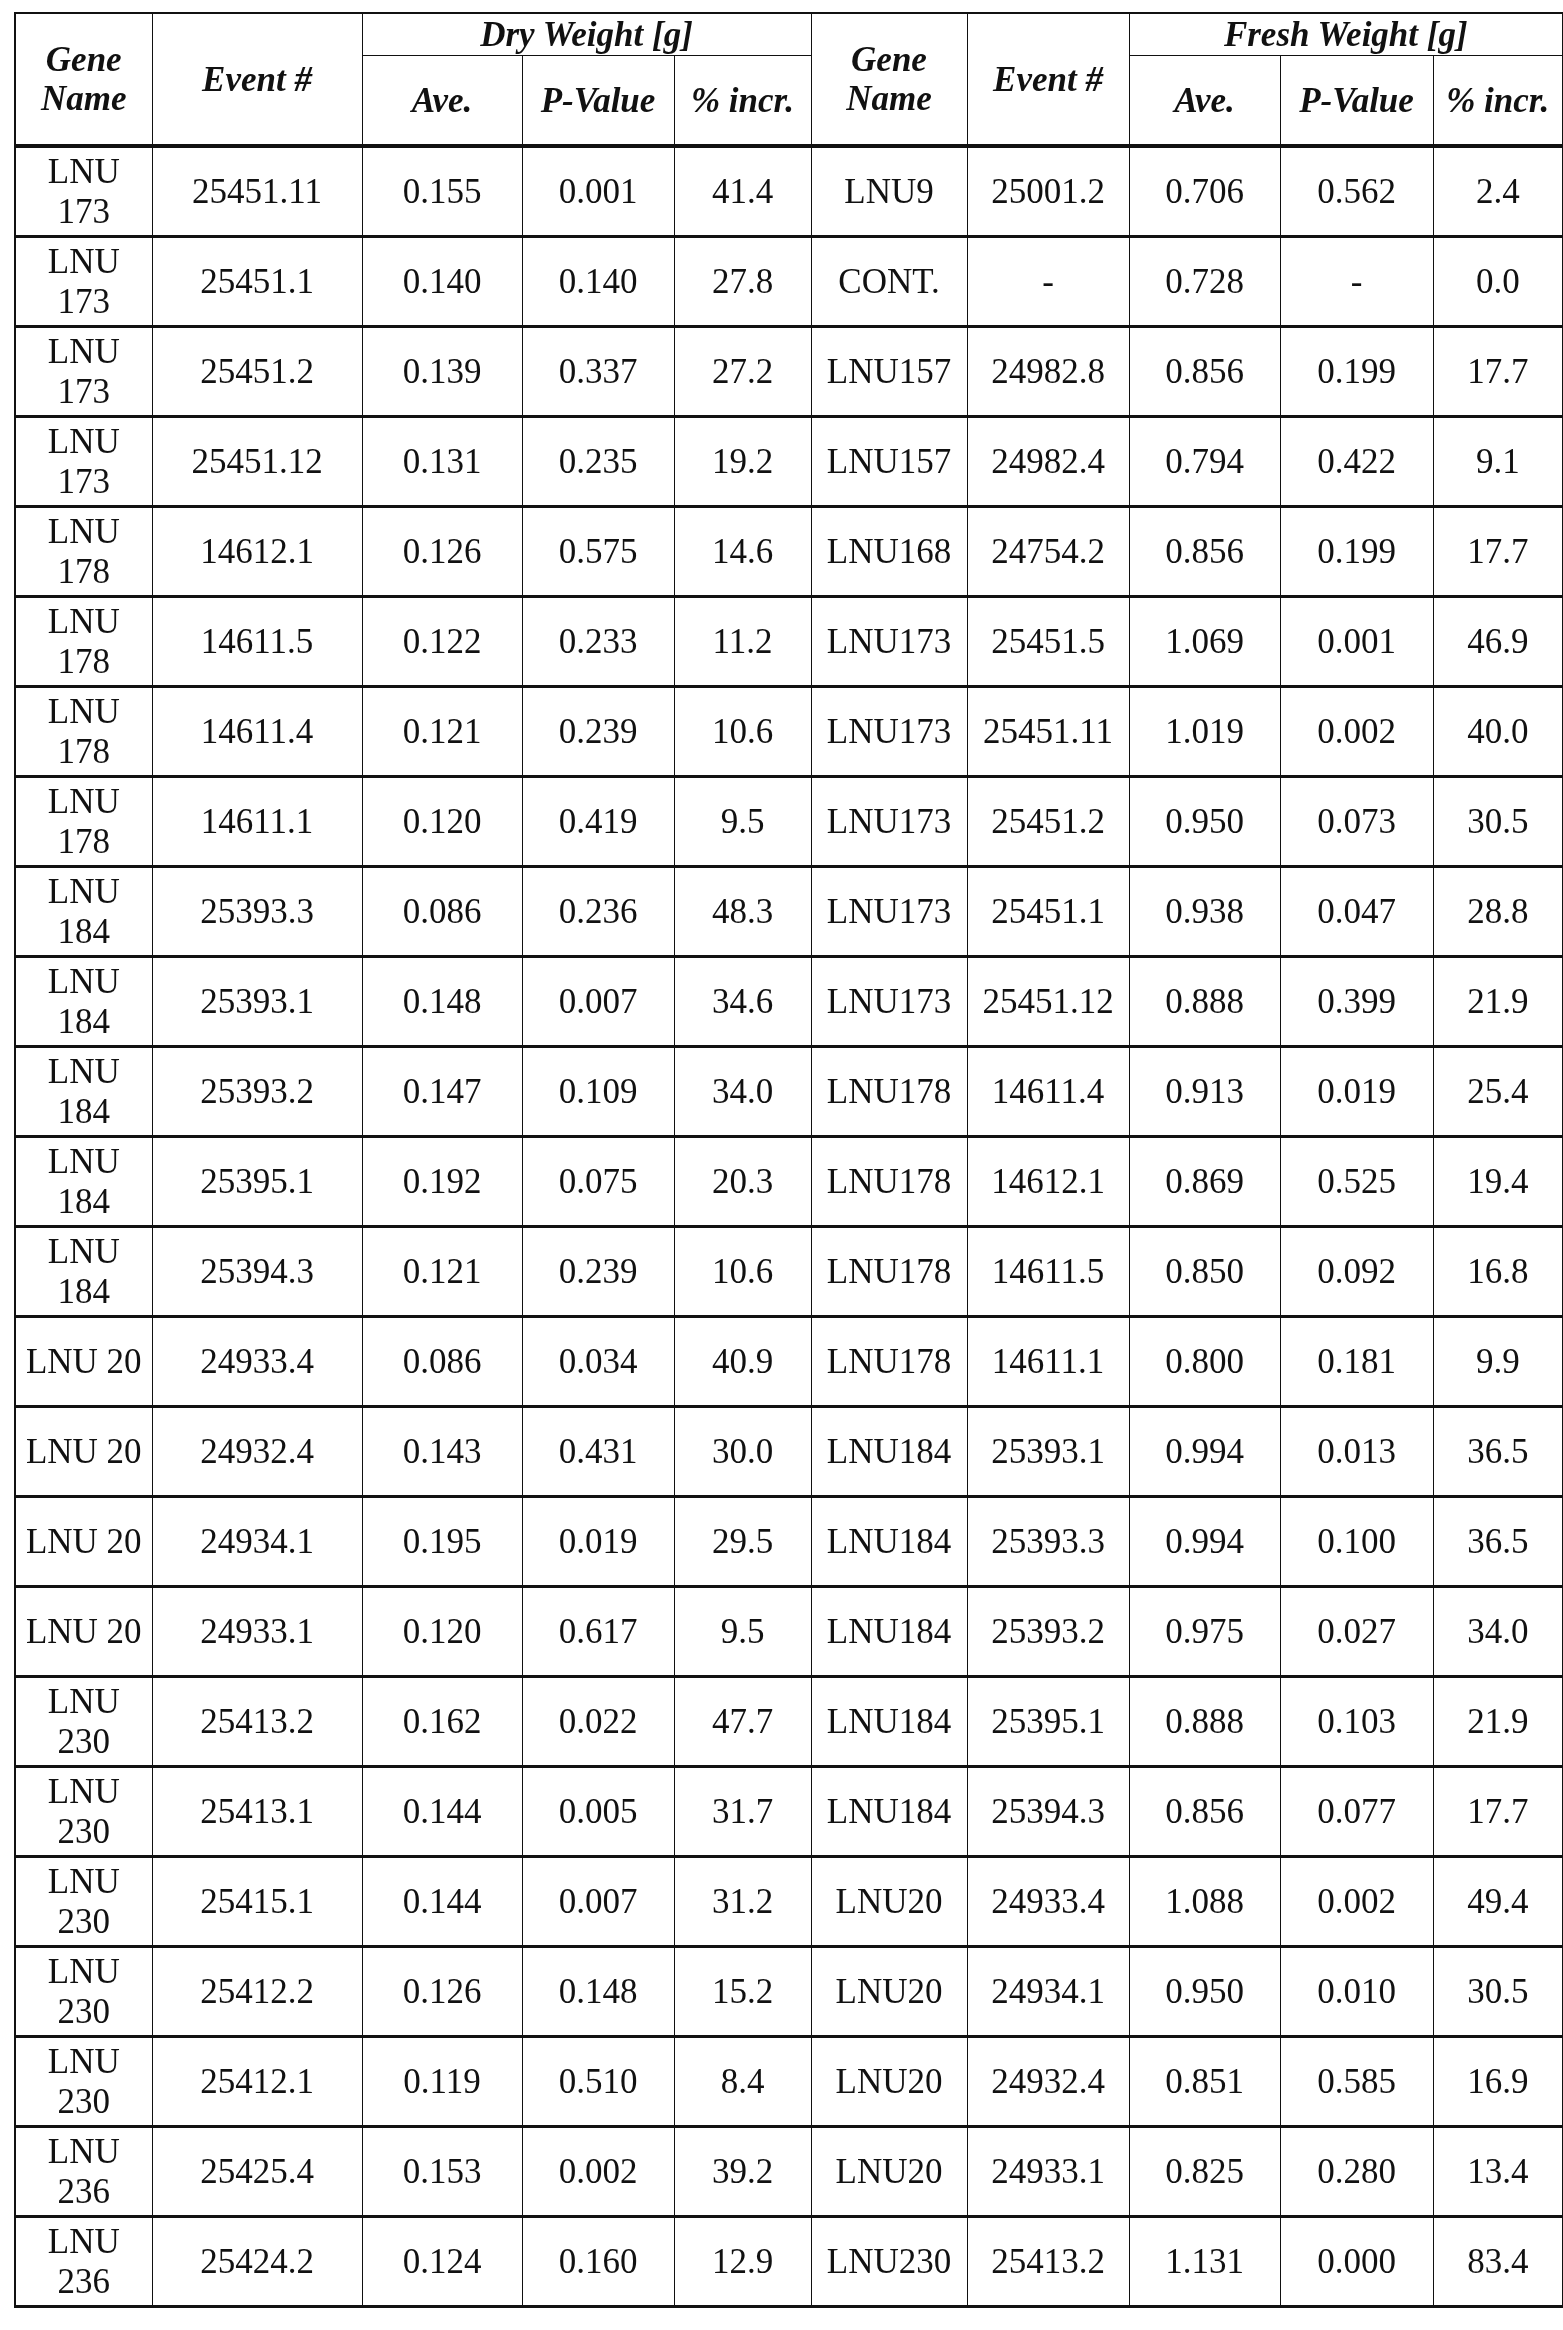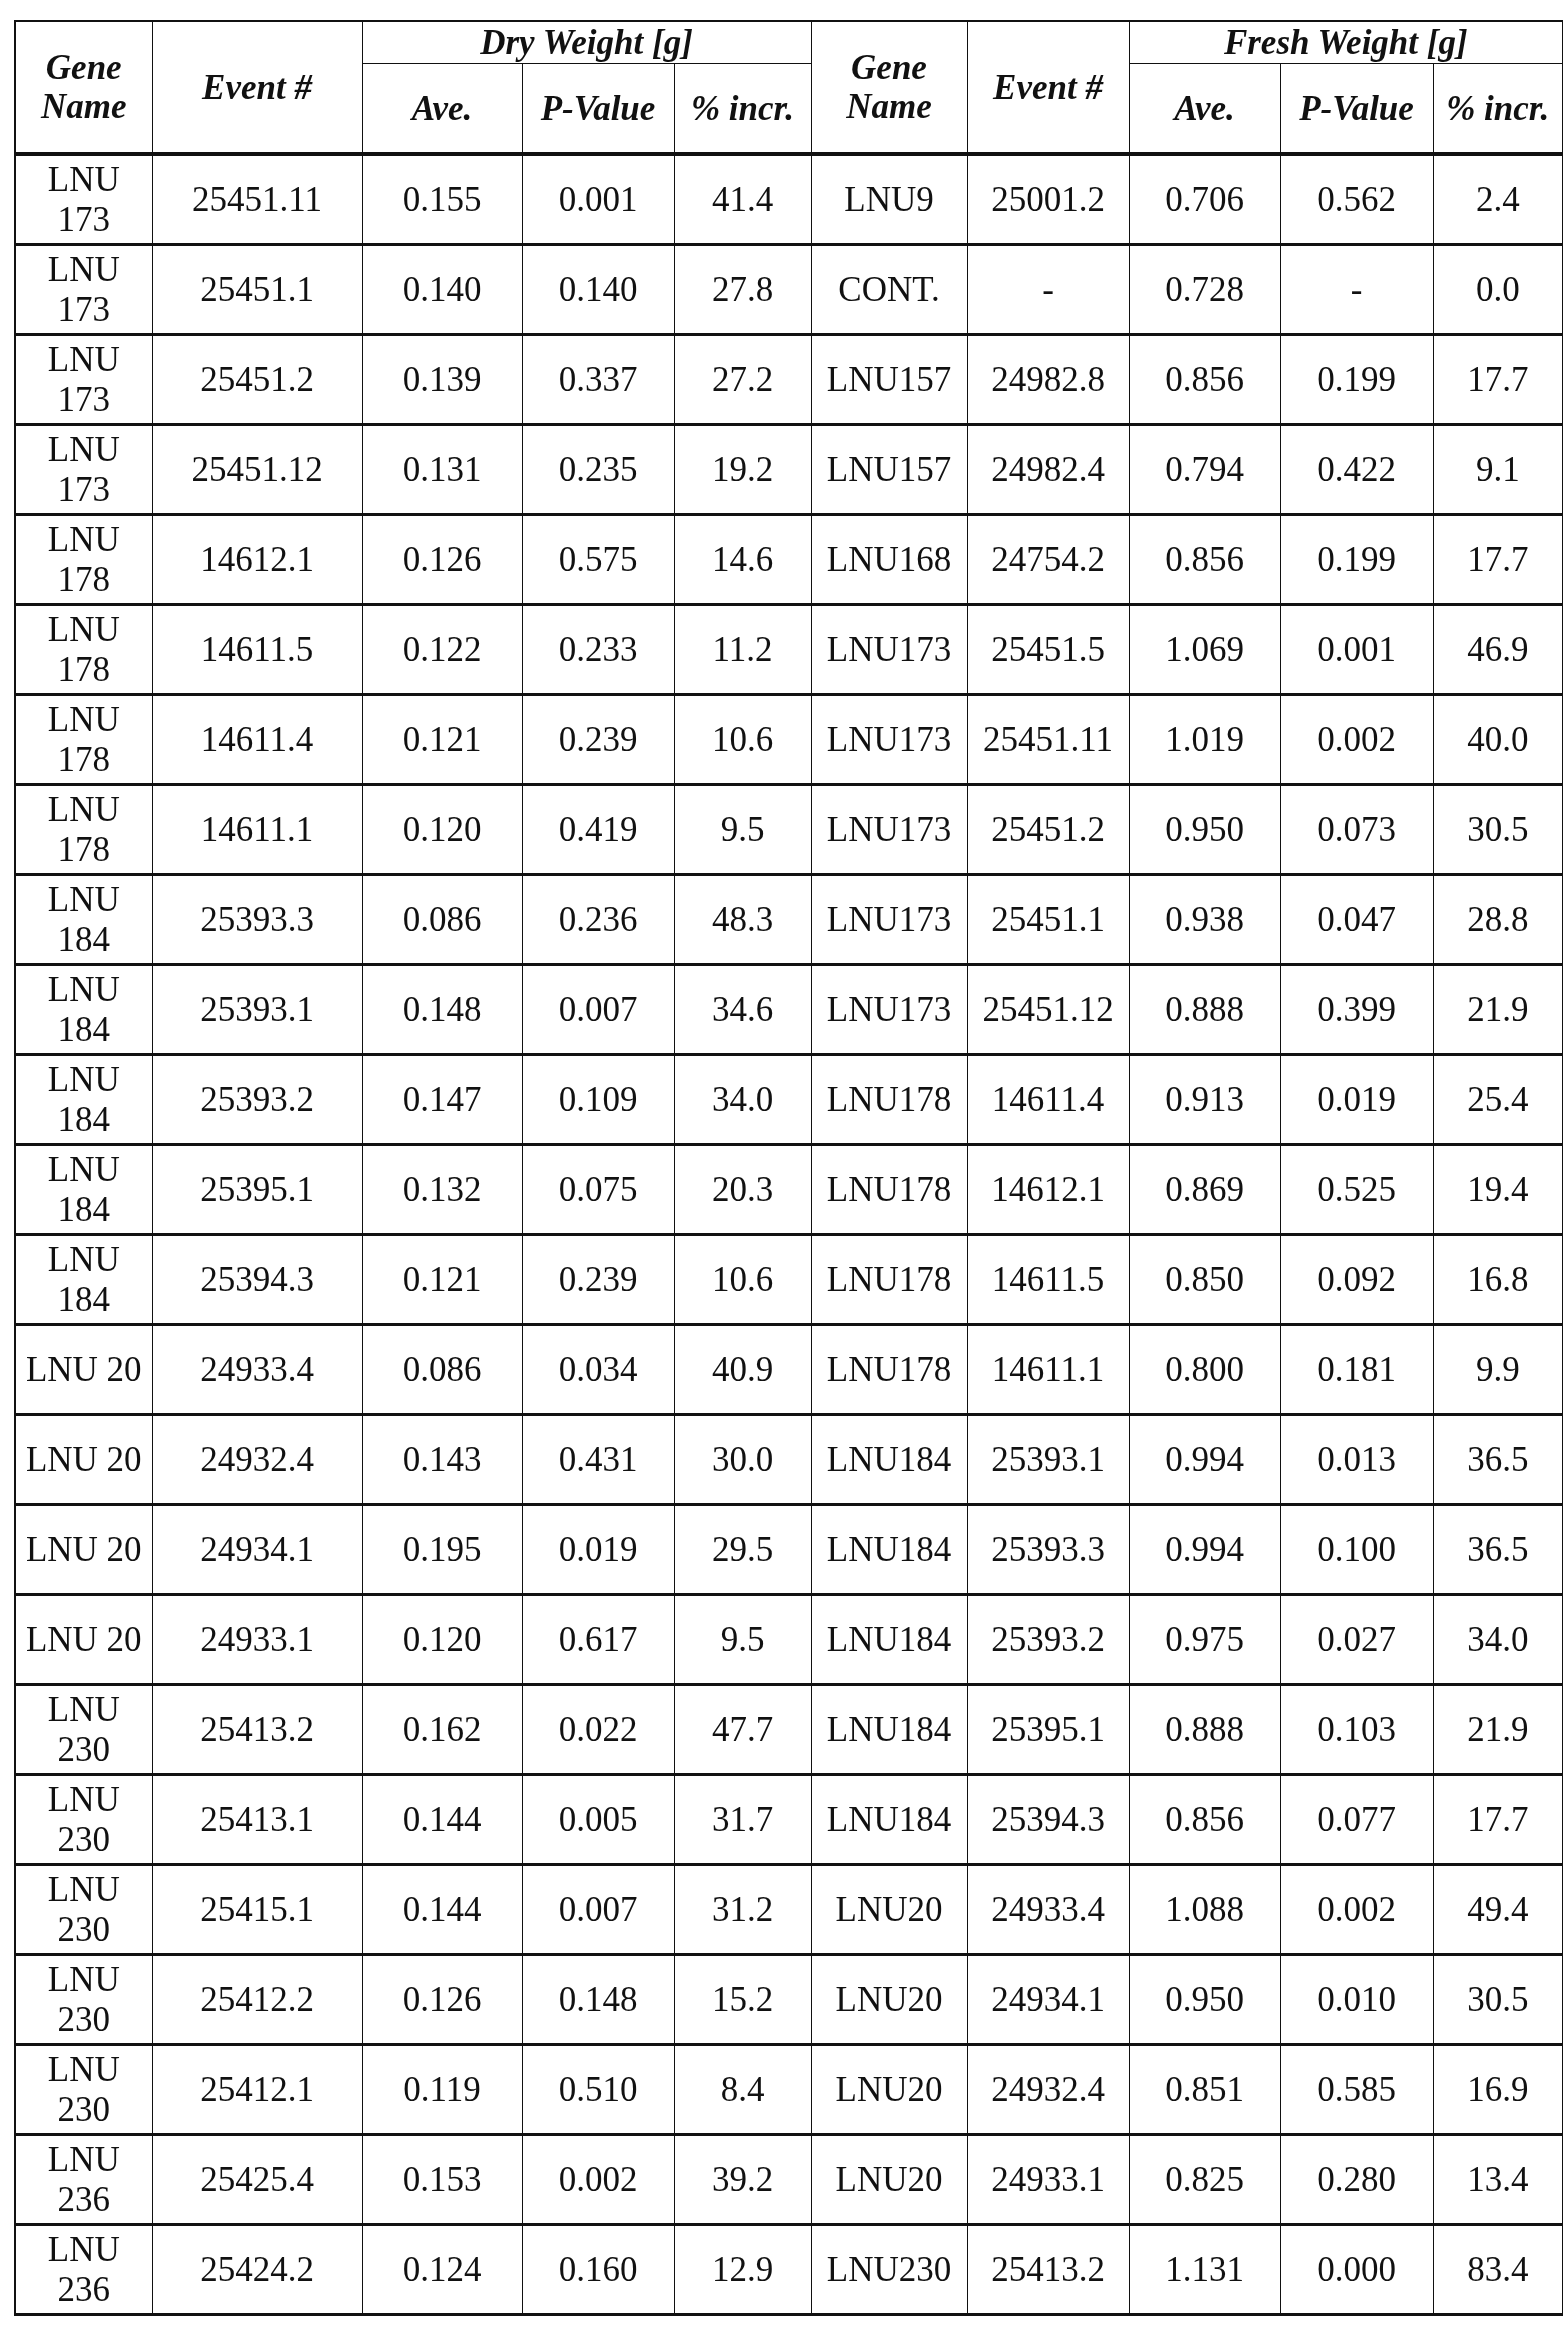--- a/index.html
+++ b/index.html
@@ -1,19 +1,19 @@
 <!DOCTYPE html>
 <html style="font-size:14px"><head>
 <meta charset="utf-8">
 <style>
   html, body { margin: 0; padding: 0; background: #ffffff; }
   body { width: 1564px; height: 2330px; position: relative; overflow: hidden;
          font-family: "Liberation Serif", "DejaVu Serif", serif; color: #111; }
   table.data { position: absolute; left: 14px; top: 12px; border-collapse: collapse;
-               table-layout: fixed; width: 1547px; margin-top: 8px; }
+               table-layout: fixed; width: 1547px; }
   table.data td, table.data th { border: 1.7px solid #111; text-align: center; vertical-align: middle;
                padding: 0 3.5px; font-size: 35px; line-height: 40px; overflow: hidden; }
   table.data th { font-weight: bold; font-style: italic; font-size: 35px; line-height: 39px; }
   table.data tr.hdr1 th { height: 41px; }
   table.data tr.hdr2 th { height: 88px; }
   table.data tr.row td { height: 87px; border-top-width: 3.5px; border-bottom-width: 3.5px; }
   table.data tbody tr.row:first-child td { border-top-width: 4.3px; }
   table.data { border: 2.6px solid #111; }
   .brk { display: block; }
 </style>
@@ -182,21 +182,21 @@
         <td>34.0</td>
         <td>LNU178</td>
         <td>14611.4</td>
         <td>0.913</td>
         <td>0.019</td>
         <td>25.4</td>
       </tr>
       <tr class="row">
         <td>LNU 184</td>
         <td>25395.1</td>
-        <td>0.132</td>
+        <td>0.192</td>
         <td>0.075</td>
         <td>20.3</td>
         <td>LNU178</td>
         <td>14612.1</td>
         <td>0.869</td>
         <td>0.525</td>
         <td>19.4</td>
       </tr>
       <tr class="row">
         <td>LNU 184</td>

